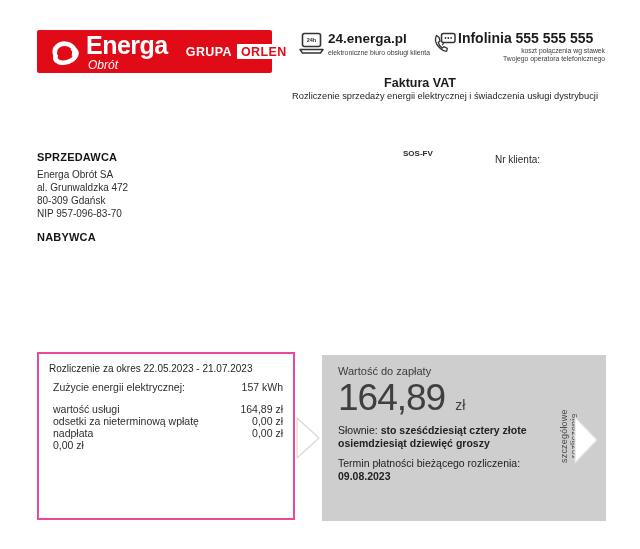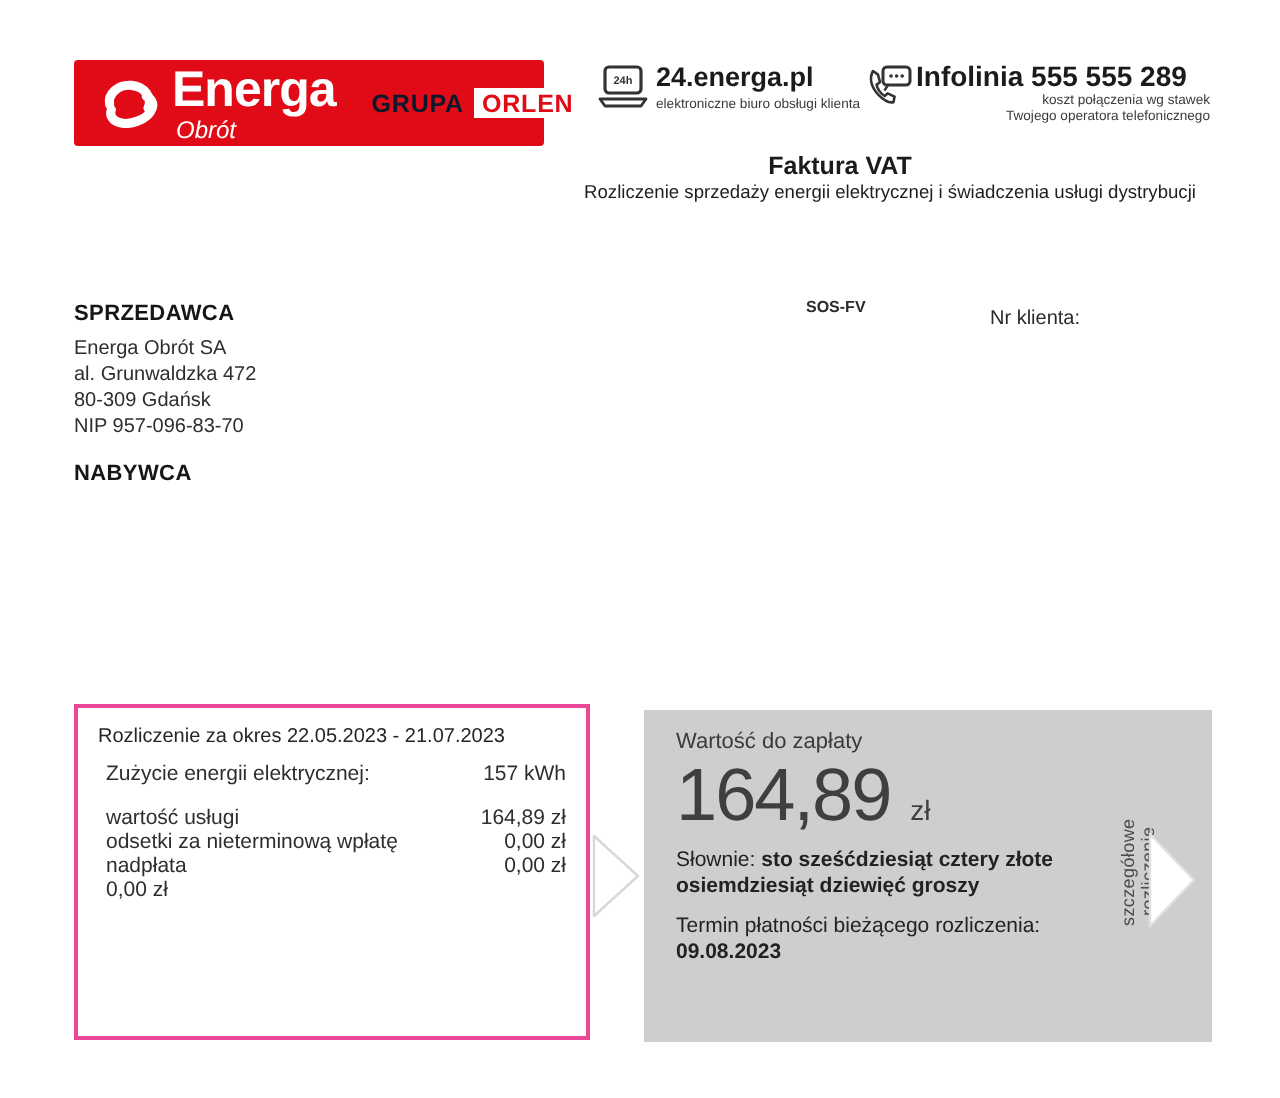--- a/index.html
+++ b/index.html
@@ -6,21 +6,21 @@
   body{width:640px;height:549px;position:relative;font-family:"Liberation Sans",sans-serif;color:#2e2e2e;overflow:hidden;}
   .abs{position:absolute;}
 
   
   .logo{left:37px;top:30px;width:235px;height:43px;background:#e10a17;border-radius:2px;display:flex;align-items:center;}
   .swirl{margin-left:12px;flex:0 0 auto;}
   .brand-text{margin-left:7px;color:#fff;line-height:1;}
   .brand-name{font-size:25px;font-weight:bold;letter-spacing:-0.5px;}
   .brand-sub{font-size:12px;margin-top:1px;margin-left:2px;font-style:italic;}
   .logo-divider{width:2px;height:27px;background:#fff;margin:0 9px 0 9px;}
-  .grupa{color:#0f172a;font-weight:bold;font-size:12.5px;letter-spacing:.4px;}
+  .grupa{color:#ffffff;font-weight:bold;font-size:12.5px;letter-spacing:.4px;}
   .orlen{background:#fff;color:#e10a17;font-weight:bold;font-size:12.5px;letter-spacing:.4px;padding:1px 4px 0 4px;margin-left:5px;}
 
   
   .portal-icon{left:298px;top:32px;}
   .portal-label{left:328px;top:31px;font-size:13.5px;font-weight:bold;color:#1b1b1b;}
   .portal-sub{left:328px;top:49px;font-size:6.8px;color:#3c3c3c;}
   .phone-icon{left:432px;top:32px;}
   .infoline-label{left:458px;top:30px;font-size:14px;font-weight:bold;color:#1b1b1b;}
   .infoline-sub{left:459px;top:47px;width:146px;text-align:right;font-size:6.8px;line-height:7.6px;color:#3c3c3c;}
 
@@ -94,21 +94,21 @@
   <span class="abs phone-icon">
     <svg width="25" height="23" viewBox="0 0 25 23">
       <rect x="9.5" y="1.5" width="13.5" height="9" rx="2" fill="none" stroke="#333" stroke-width="1.5"></rect>
       <circle cx="13.5" cy="6" r="0.9" fill="#333"></circle>
         <circle cx="16.3" cy="6" r="0.9" fill="#333"></circle>
         <circle cx="19.1" cy="6" r="0.9" fill="#333"></circle>
       <path d="M12 10.5l-1.8 2.8" stroke="#333" stroke-width="1.2" fill="none"></path>
       <path d="M4.5 3.5c-2 3.5-1 8 2.6 11.8 2.6 2.7 5.4 4.2 7.6 3.8l.6-2.8-3.5-1.6-1.5 1.3c-2.2-1.5-3.6-3.4-4-5.7l1.7-1.2-1-3.8z" fill="none" stroke="#333" stroke-width="1.3" stroke-linejoin="round"></path>
     </svg>
   </span>
-  <div class="abs infoline-label">Infolinia 555 555 289</div>
+  <div class="abs infoline-label">Infolinia 555 555 555</div>
   <div class="abs infoline-sub">
     <div>koszt połączenia wg stawek</div>
     <div>Twojego operatora telefonicznego</div>
   </div>
 
   <div class="abs doc-title">Faktura VAT</div>
   <div class="abs doc-subtitle">Rozliczenie sprzedaży energii elektrycznej i świadczenia usługi dystrybucji</div>
 
   <div class="abs seller-heading">SPRZEDAWCA</div>
   <div class="abs seller-lines">

